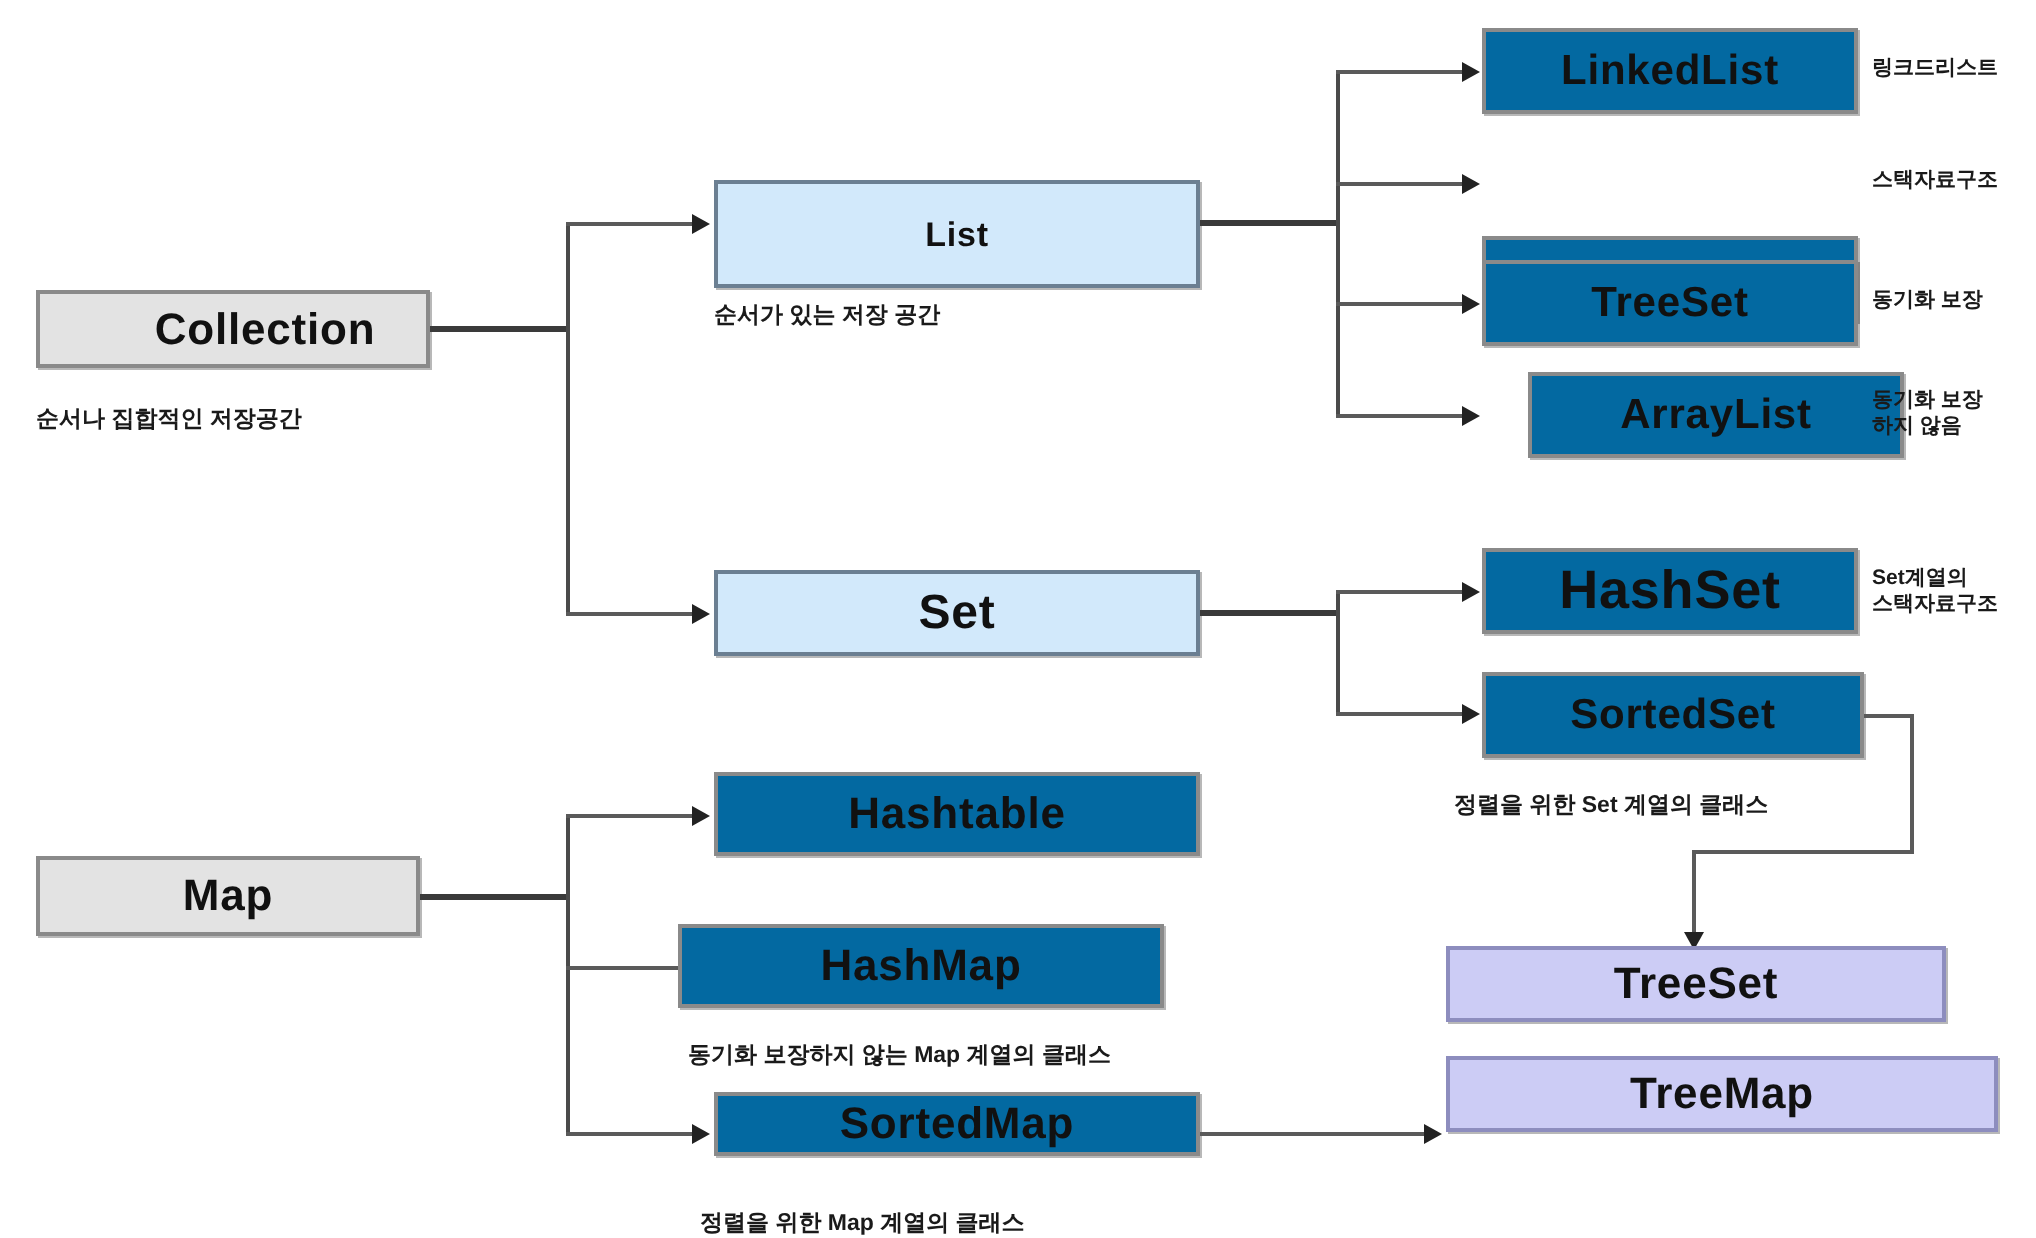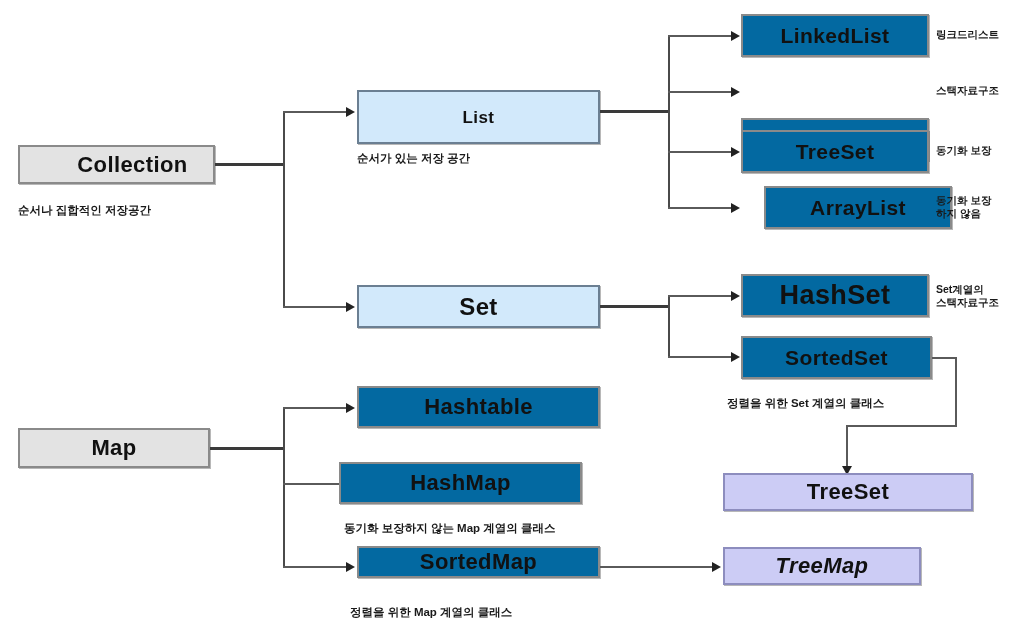--- a/index.html
+++ b/index.html
@@ -213,17 +213,17 @@
   <div class="caption" style="left:344px; top:510px; width:270px;">동기화 보장하지 않는 Map 계열의 클래스</div>
 
   <div class="node white" style="left:357px; top:546px; width:243px; height:32px; font-size:22px;">
     <span class="label">SortedMap</span>
   </div>
   <div class="caption" style="left:350px; top:594px; width:258px;">정렬을 위한 Map 계열의 클래스</div>
 
   <div class="hline" style="left:600px; top:566px; width:112px;"></div>
   <div class="arrow" style="left:712px; top:562px;"></div>
 
-  <div class="node lav" style="left:723px; top:547px; width:198px; height:38px; font-size:22px;font-style:italic;">
+  <div class="node lav" style="left:723px; top:528px; width:276px; height:38px; font-size:22px;">
     <span class="label">TreeMap</span>
   </div>
 
 </div>
 
 </body></html>

